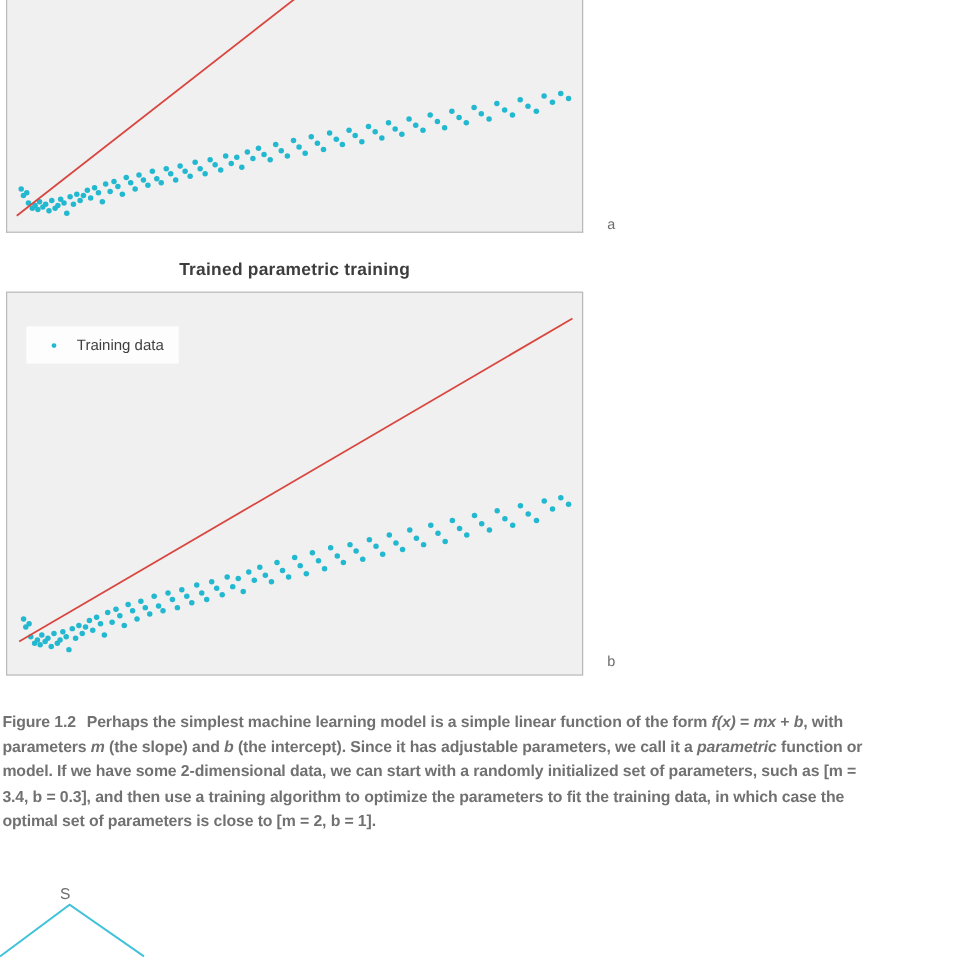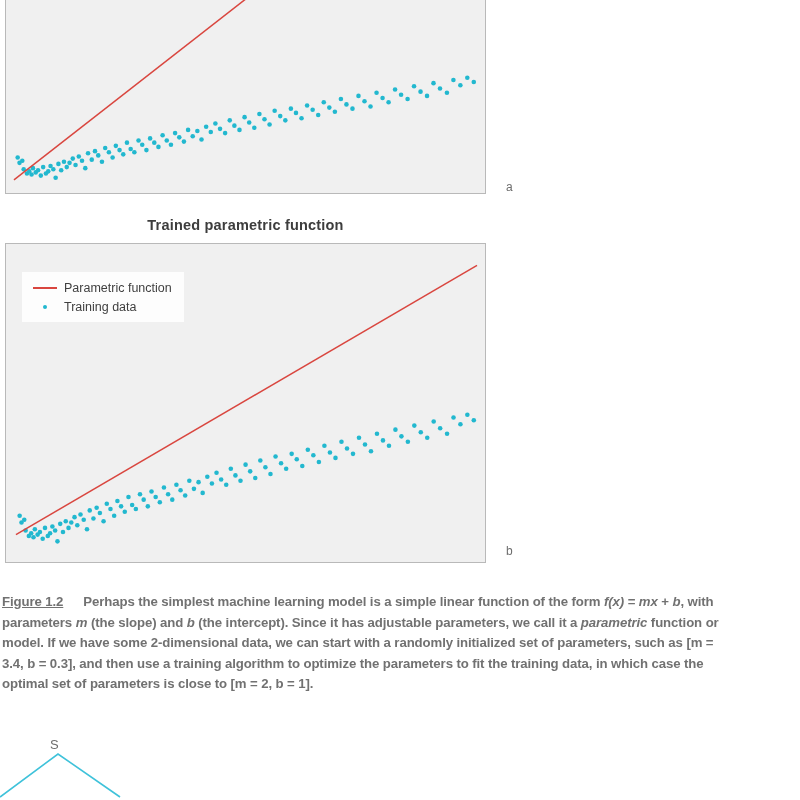--- a/index.html
+++ b/index.html
@@ -115,21 +115,21 @@
     position: absolute;
     left: 2px;
     top: 592px;
     width: 730px;
     font-size: 13.2px;
     font-weight: bold;
     line-height: 20.5px;
     color: #717171;
     letter-spacing: -.1px;
   }
-  #figure-caption .caption-label { margin-right: 20px; text-decoration: underline; }
+  #figure-caption .caption-label { margin-right: 9px; }
   #figure-caption i { }
 
   
   #tree-fragment {
     position: absolute;
     left: 0;
     top: 735px;
     width: 260px;
     height: 65px;
     overflow: hidden;
@@ -252,21 +252,21 @@
         <circle cx="449.29" cy="158.53" r="2.3"></circle>
         <circle cx="456.26" cy="163.87" r="2.3"></circle>
         <circle cx="463.23" cy="156.40" r="2.3"></circle>
         <circle cx="469.75" cy="160.67" r="2.3"></circle>
       </g>
       <line x1="8" y1="258.8" x2="473" y2="-103.86666666666662" stroke="#d9463f" stroke-width="1.5"></line>
     </svg>
 </div>
 <div class="panel-letter" id="panel-letter-a">a</div>
 
-<div id="chart-title">Trained parametric function</div>
+<div id="chart-title">Trained parametric training</div>
 
 <div class="chart-panel" id="chart-bottom">
   <svg class="plot-svg" id="plot-b" viewBox="0 0 481 320" preserveAspectRatio="none">
       <g fill="#22b8cf">
         <circle cx="13.70" cy="273.49" r="2.3"></circle>
         <circle cx="15.56" cy="280.26" r="2.3"></circle>
         <circle cx="18.33" cy="277.55" r="2.3"></circle>
         <circle cx="19.72" cy="288.39" r="2.3"></circle>
         <circle cx="22.96" cy="293.81" r="2.3"></circle>
         <circle cx="25.28" cy="291.10" r="2.3"></circle>
@@ -371,26 +371,20 @@
         <circle cx="469.76" cy="177.32" r="2.3"></circle>
       </g>
       <line x1="10" y1="292.45454545454544" x2="473" y2="21.54545454545456" stroke="#d9463f" stroke-width="1.5"></line>
     </svg>
 </div>
 <div class="panel-letter" id="panel-letter-b">b</div>
 
 <div id="chart-legend">
   <div class="legend-row">
     <span class="legend-mark">
-        <i class="legend-line"></i>
-      </span>
-    <span class="legend-label">Parametric function</span>
-  </div>
-  <div class="legend-row">
-    <span class="legend-mark">
         <i class="legend-dot"></i>
       </span>
     <span class="legend-label">Training data</span>
   </div>
 </div>
 
 <div id="figure-caption">
   <span class="caption-label">Figure 1.2</span><span>Perhaps the simplest machine learning model is a simple linear function of the form </span><i>f(x)</i><span> = </span><i>mx</i><span> + </span><i>b</i><span>, with parameters </span><i>m</i><span> (the slope) and </span><i>b</i><span> (the intercept). Since it has adjustable parameters, we call it a </span><i>parametric</i><span> function or model. If we have some 2-dimensional data, we can start with a randomly initialized set of parameters, such as [m = 3.4, b = 0.3], and then use a training algorithm to optimize the parameters to fit the training data, in which case the optimal set of parameters is close to [m = 2, b = 1].</span>
 </div>
 

